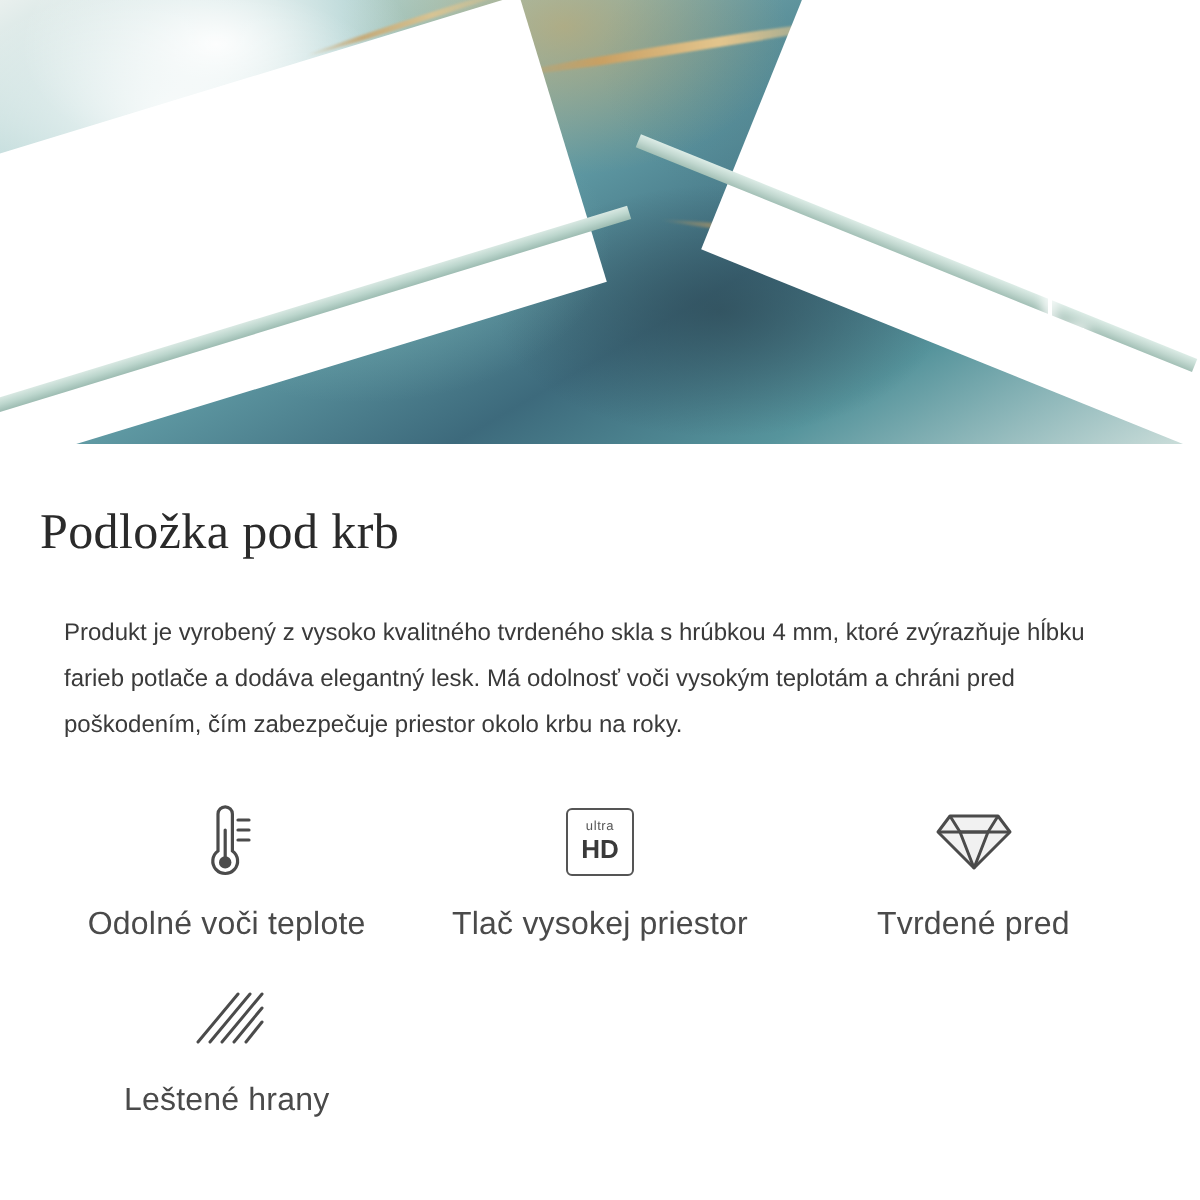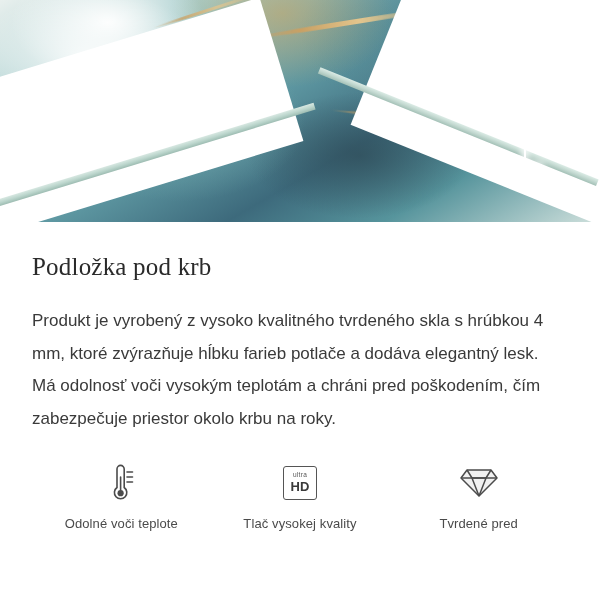--- a/index.html
+++ b/index.html
@@ -95,36 +95,36 @@
     position: absolute;
     background: #ffffff;
     box-shadow: 0 0 6px 2px rgba(255,255,255,0.9);
   }
   .sparkle .s-v { left: 50%; top: 0; width: 2px; height: 100%; transform: translateX(-50%); }
   .sparkle .s-h { top: 50%; left: 0; height: 2px; width: 100%; transform: translateY(-50%); }
   #sp1 { left: 508px; top: 148px; width: 34px; height: 34px; }
   #sp2 { left: 534px; top: 172px; width: 24px; height: 24px; }
 
   
-  .content { padding: 0 32px; }
+  .content { padding: 0 20px; }
   h1.title {
     font-family: "Liberation Serif", serif;
     font-weight: 400;
     font-size: 25px;
     line-height: 1.32;
     color: #2a2a2a;
     margin: 28px 0 0 0;
     letter-spacing: .2px;
   }
   h1.title .line2 { display: block; }
   p.body {
-    font-size: 17px;
+    font-size: 12px;
     line-height: 1.92;
     color: #3a3a3a;
-    margin: 22px 0 0 0;
+    margin: 22px 0 0 12px;
     max-width: 534px;
   }
 
   
   .features {
     margin-top: 26px;
     display: grid;
     grid-template-columns: repeat(3, 1fr);
     row-gap: 16px;
   }
@@ -136,21 +136,21 @@
     gap: 12px;
   }
   .feature .ico {
     height: 42px;
     display: flex;
     align-items: center;
     justify-content: center;
     color: #4b4b4b;
   }
   .feature .cap {
-    font-size: 13px;
+    font-size: 16px;
     color: #4a4a4a;
     text-align: center;
     letter-spacing: .1px;
   }
   .ultrahd {
     width: 34px; height: 34px;
     border: 1.6px solid #555;
     border-radius: 3px;
     display: flex; flex-direction: column;
     align-items: center; justify-content: center;
@@ -211,34 +211,46 @@
         <div class="cap">Odolné voči teplote</div>
       </div>
 
       <div class="feature">
         <div class="ico">
           <div class="ultrahd">
             <span class="u">ultra</span>
             <span class="hd">HD</span>
           </div>
         </div>
-        <div class="cap">Tlač vysokej kvality</div>
+        <div class="cap">Tlač vysokej priestor</div>
       </div>
 
 
       <div class="feature">
         <div class="ico">
           <svg width="40" height="34" viewBox="0 0 40 34" fill="none" stroke="#4b4b4b" stroke-width="1.5" stroke-linejoin="round">
             <path d="M8 4 H32 L38 12 L20 30 L2 12 Z" fill="#4b4b4b" fill-opacity="0.08"></path>
             <path d="M2 12 H38"></path>
             <path d="M8 4 L13 12 L20 30"></path>
             <path d="M32 4 L27 12 L20 30"></path>
             <path d="M13 12 H27"></path>
           </svg>
         </div>
         <div class="cap">Tvrdené pred</div>
       </div>
 
+      <div class="feature">
+        <div class="ico">
+          <svg width="40" height="34" viewBox="0 0 40 34" fill="none" stroke="#4b4b4b" stroke-width="1.5" stroke-linecap="round">
+            <line x1="6" y1="29" x2="26" y2="5"></line>
+            <line x1="12" y1="29" x2="32" y2="5"></line>
+            <line x1="18" y1="29" x2="38" y2="5"></line>
+            <line x1="24" y1="29" x2="38" y2="12"></line>
+            <line x1="30" y1="29" x2="38" y2="19"></line>
+          </svg>
+        </div>
+        <div class="cap">Leštené hrany</div>
+      </div>
 
 
     </div>
   </div>
 </div>
 
 </body></html>

